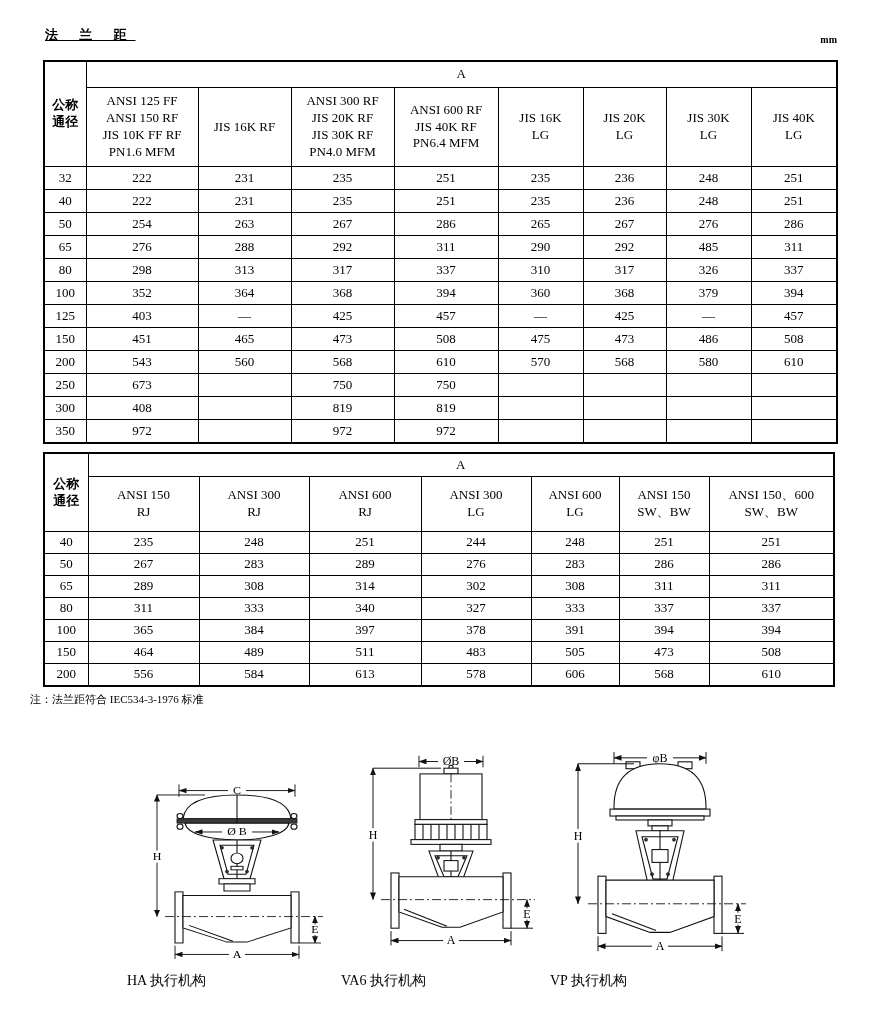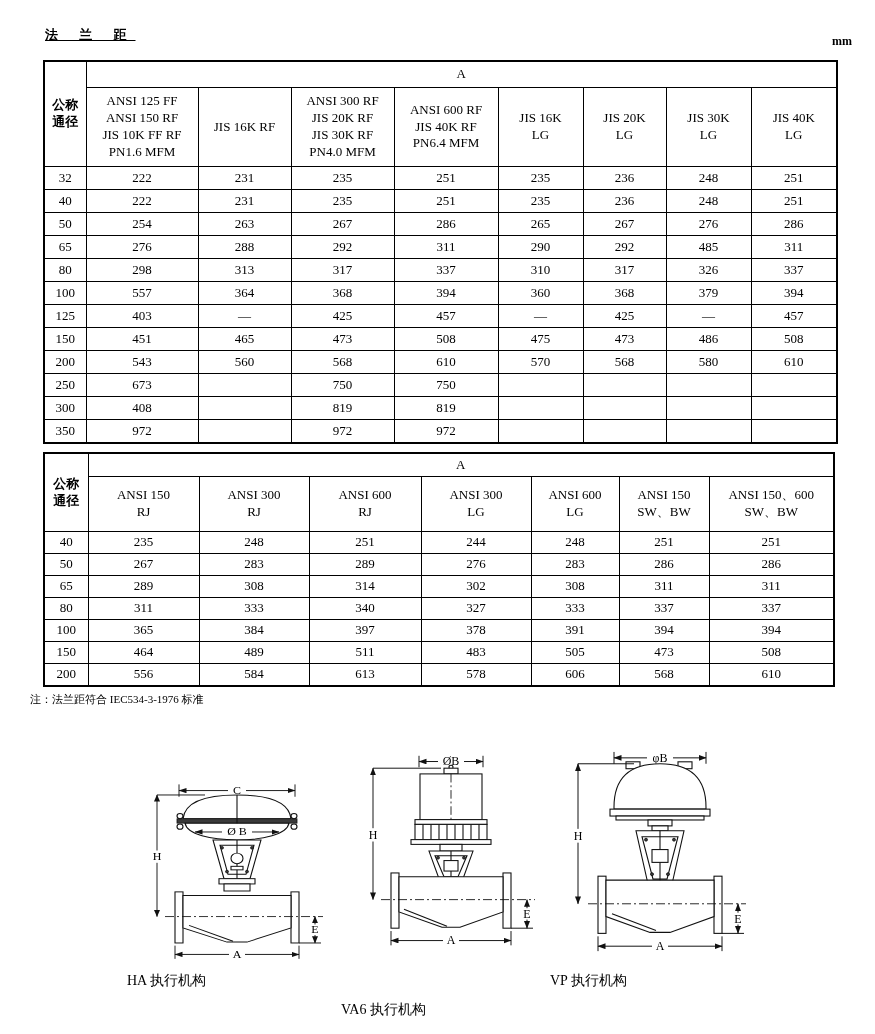--- a/index.html
+++ b/index.html
@@ -6,22 +6,22 @@
   body {
     width:875px; height:1034px; position:relative;
     background:#ffffff; color:#000;
     font-family:"Liberation Serif", serif;
   }
   .page-title {
     position:absolute; left:45px; top:26px;
     font-size:13px; font-weight:bold; letter-spacing:9px;text-decoration:underline;
   }
   .unit-label {
-    position:absolute; right:23px; top:34px;
-    font-size:12px; font-weight:bold;margin-left:32px;
+    position:absolute; right:38px; top:34px;
+    font-size:10px; font-weight:bold;margin-left:32px;
   }
   table.flange {
     position:absolute; left:43px;
     border-collapse:collapse; table-layout:fixed;
     border:2px solid #000;
   }
   #table1 { top:60px;  width:793px; }
   #table2 { top:452px; width:790px; }
   table.flange td {
     border:1px solid #000; text-align:center; vertical-align:middle;
@@ -158,21 +158,21 @@
         <td>313</td>
         <td>317</td>
         <td>337</td>
         <td>310</td>
         <td>317</td>
         <td>326</td>
         <td>337</td>
       </tr>
       <tr>
         <td>100</td>
-        <td>557</td>
+        <td>352</td>
         <td>364</td>
         <td>368</td>
         <td>394</td>
         <td>360</td>
         <td>368</td>
         <td>379</td>
         <td>394</td>
       </tr>
       <tr>
         <td>125</td>
@@ -465,21 +465,21 @@
     <rect class="mask" x="179" y="164" width="13" height="12"></rect>
     <text class="lbl" x="186" y="174" text-anchor="middle">E</text>
 
     <line class="dim" x1="50" y1="188" x2="50" y2="203"></line>
       <line class="dim" x1="170" y1="188" x2="170" y2="203"></line>
     <line class="dim" x1="50" y1="198" x2="170" y2="198" marker-start="url(#arr)" marker-end="url(#arr)"></line>
     <rect class="mask" x="102" y="191" width="16" height="13"></rect>
     <text class="lbl" x="110" y="202" text-anchor="middle">A</text>
   </svg>
 </div>
-<div class="caption" style="left:341px;margin-top:29px;">VA6 执行机构</div>
+<div class="caption" style="left:341px;">VA6 执行机构</div>
 
 <div class="diagram" style="left:550px; top:748px;">
   <svg width="220" height="212" viewBox="0 0 220 215" preserveAspectRatio="none">
 
     <line class="dim" x1="64" y1="4" x2="64" y2="16"></line>
       <line class="dim" x1="156" y1="4" x2="156" y2="16"></line>
     <line class="dim" x1="64" y1="10" x2="156" y2="10" marker-start="url(#arr)" marker-end="url(#arr)"></line>
     <rect class="mask" x="97" y="3" width="26" height="13"></rect>
     <text class="lbl" x="110" y="14" text-anchor="middle">φB</text>
 

